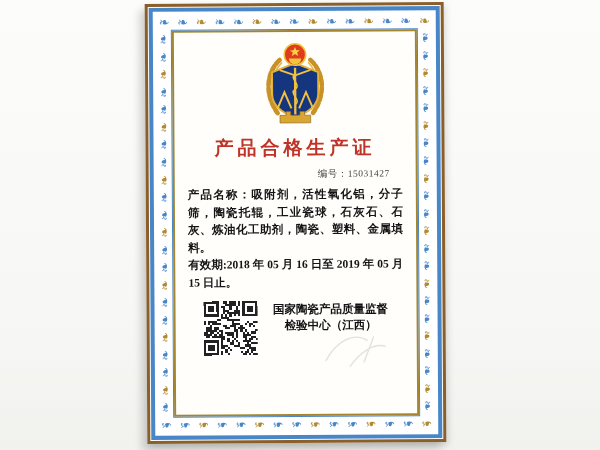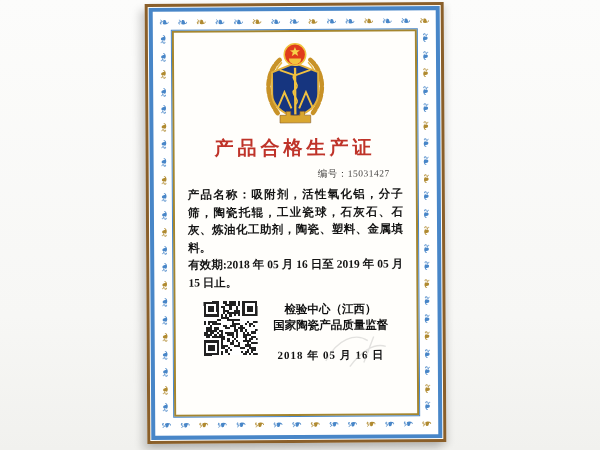--- a/index.html
+++ b/index.html
@@ -483,22 +483,21 @@
               <rect x="18" y="24" width="1" height="1" fill="#222"></rect>
               <rect x="19" y="24" width="1" height="1" fill="#222"></rect>
               <rect x="21" y="24" width="1" height="1" fill="#222"></rect>
               <rect x="23" y="24" width="1" height="1" fill="#222"></rect>
               <rect x="24" y="24" width="1" height="1" fill="#222"></rect>
             </svg>
           <div class="issuer">
             <svg class="stamp-mark" width="80" height="46" viewBox="0 0 80 46">
               <path d="M10,34 C22,12 40,6 52,14 M34,40 C44,26 58,16 70,20 M48,36 L58,10" fill="none" stroke="#9a9a98" stroke-width="1.4"></path>
             </svg>
+            <div class="issuer-line">国家陶瓷产品质量监督</div>
             <div class="issuer-line">检验中心（江西）</div>
-            <div class="issuer-line">国家陶瓷产品质量监督</div>
-            <div class="issue-date">2018 年 05 月 16 日</div>
           </div>
         </div>
 
       </div>
     </div>
   </div>
 </div>
 
 </body></html>

